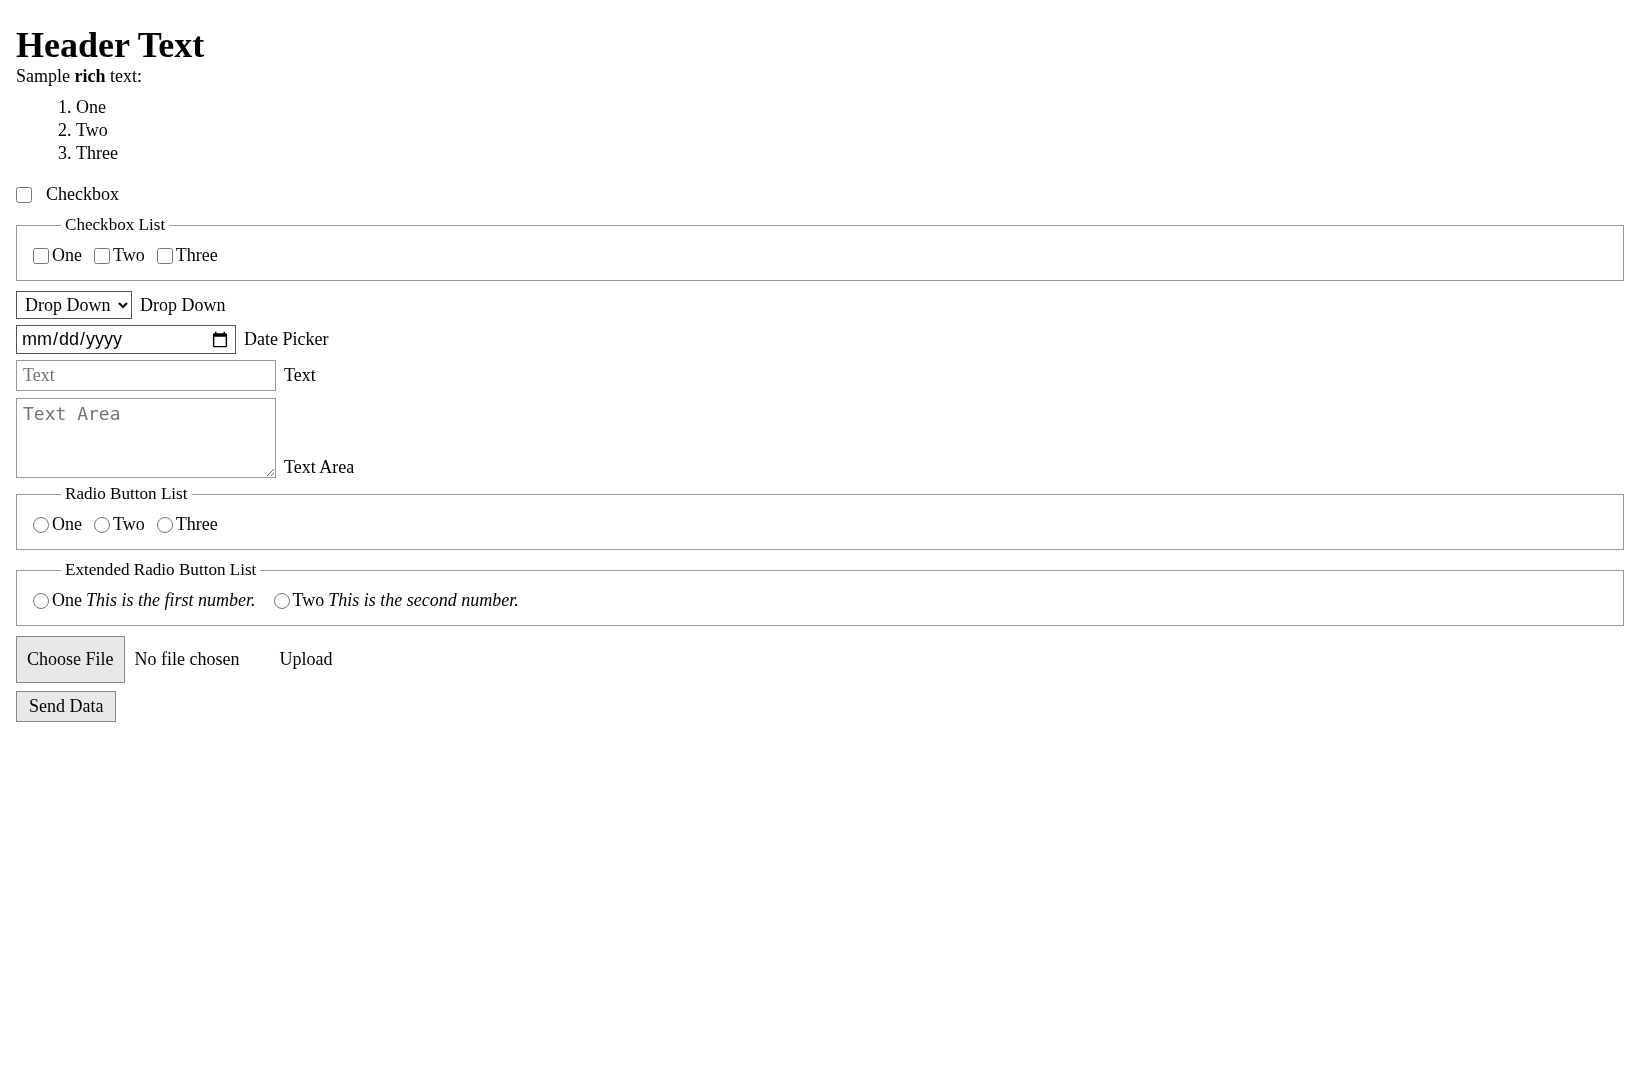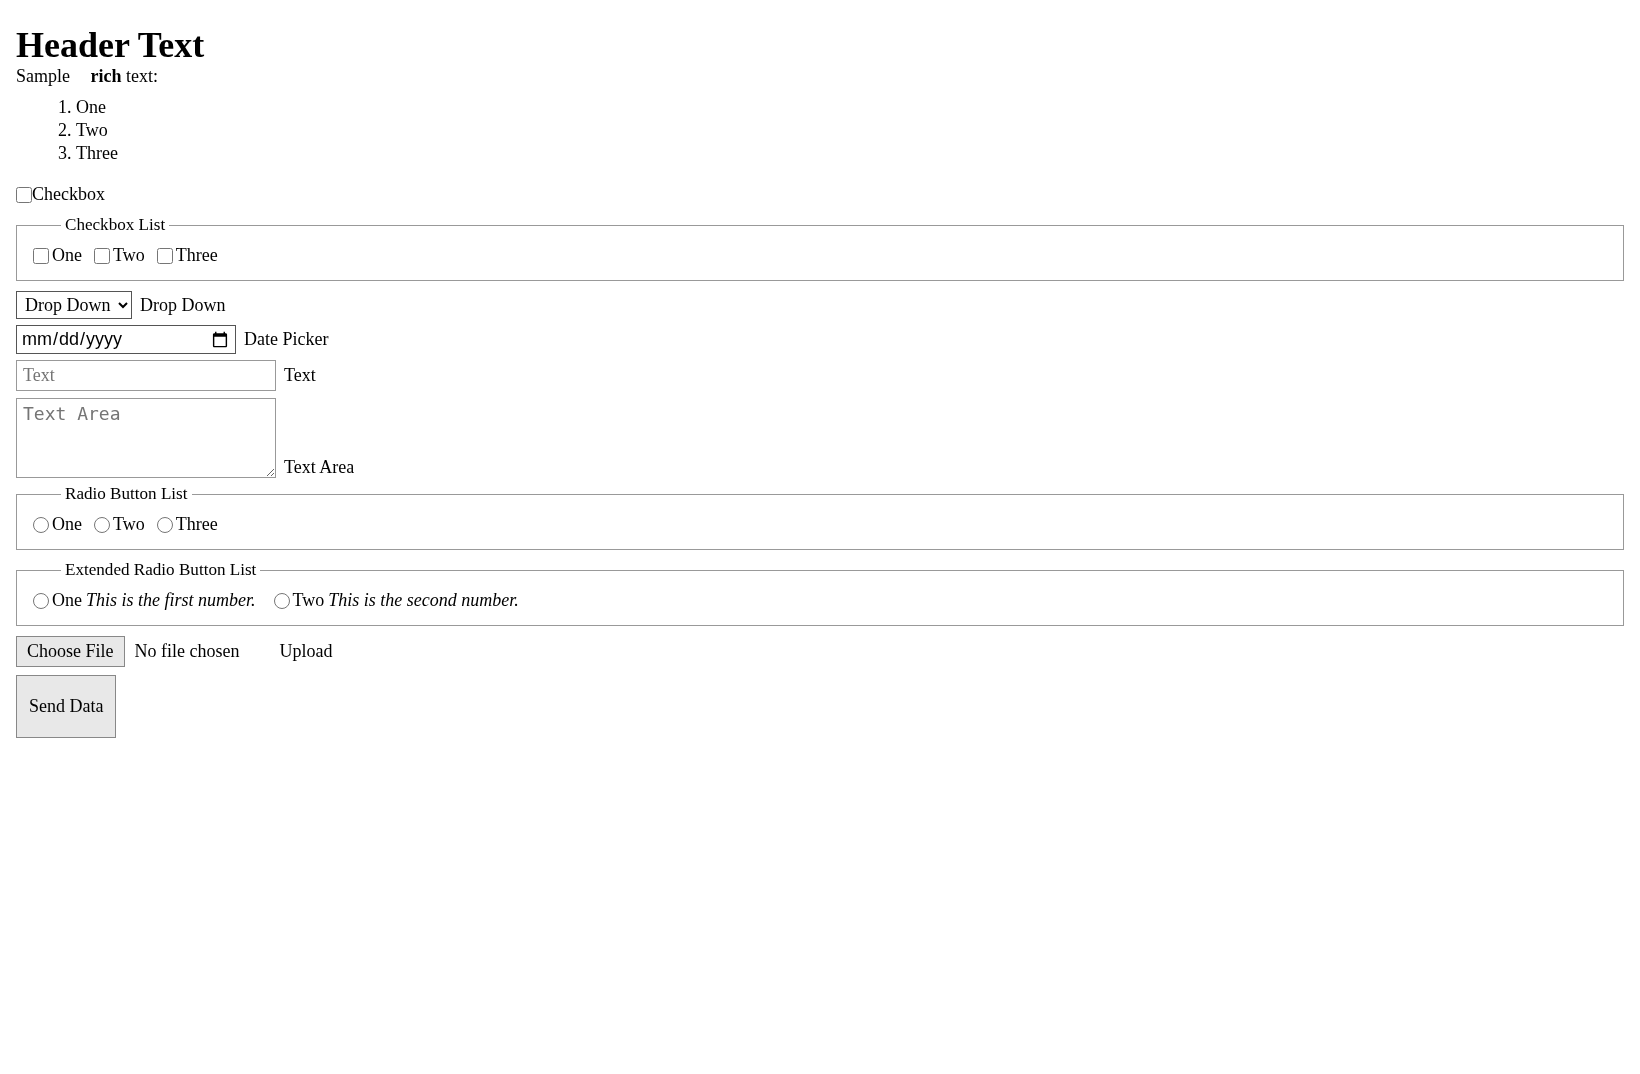--- a/index.html
+++ b/index.html
@@ -20,37 +20,36 @@
       font-size: 2em;
       font-weight: bold;
     }
 
     .rich-text-label {
       margin-bottom: 10px;
     }
 
     .rich-text-label b {
       font-weight: bold;
-      margin-left: 16px;
     }
 
     ol {
       margin-left: 60px;
       margin-bottom: 20px;
     }
 
     ol li {
       margin-bottom: 2px;
     }
 
     .checkbox-row {
       display: flex;
       align-items: center;
       margin-bottom: 10px;
-      gap: 0;
+      gap: 14px;
     }
 
     .fieldset-group {
       border: 1px solid #999;
       margin-bottom: 10px;
       padding: 10px 16px 14px 16px;
       position: relative;
     }
 
     .fieldset-group legend {
@@ -161,40 +160,40 @@
       align-items: center;
       gap: 10px;
       margin-bottom: 8px;
     }
 
     .choose-file-btn {
       font-size: 1em;
       font-family: serif;
       border: 1px solid #888;
       background: #e8e8e8;
-      padding: 4px 10px;
+      padding: 12px 10px;
       cursor: pointer;
     }
 
     .no-file-text {
       font-size: 1em;
       color: #000;
     }
 
     .upload-label {
       font-size: 1em;
       margin-left: 30px;
     }
 
     .send-btn {
       font-size: 1em;
       font-family: serif;
       border: 1px solid #888;
       background: #e8e8e8;
-      padding: 20px 12px;
+      padding: 4px 12px;
       cursor: pointer;
     }
 
     input[type="checkbox"],
     input[type="radio"] {
       width: 16px;
       height: 16px;
       cursor: pointer;
     }
   </style>

